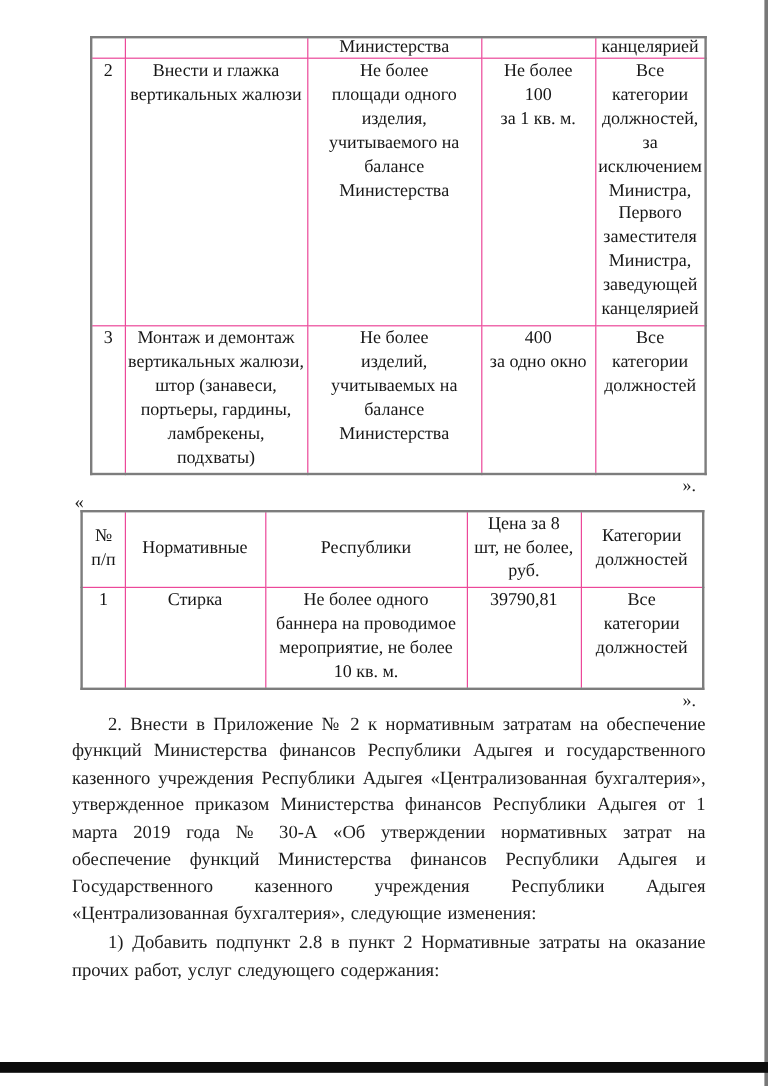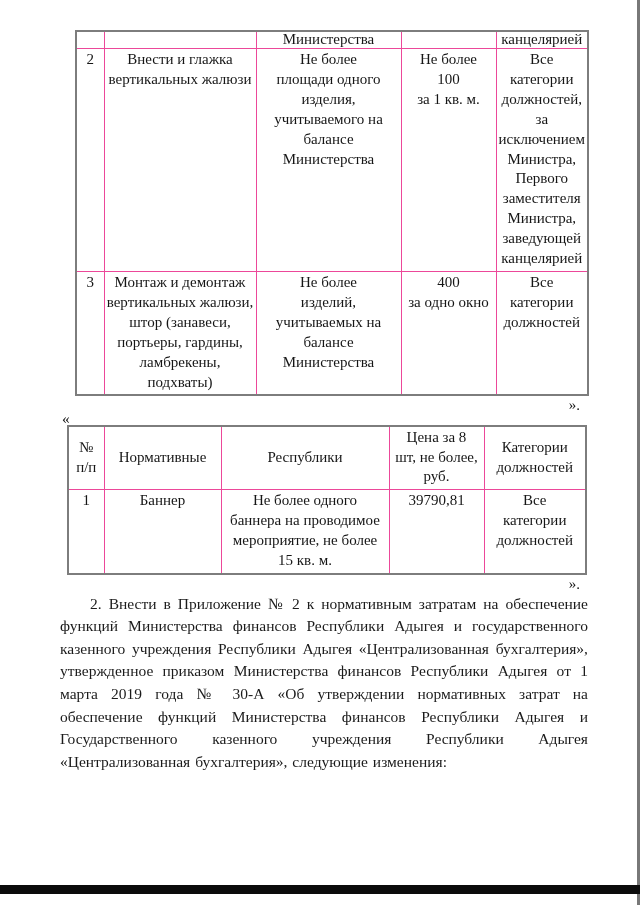--- a/index.html
+++ b/index.html
@@ -175,35 +175,36 @@
           <td>Цена за 8
 шт, не более,
 руб.</td>
           <td>Категории
 должностей</td>
         </tr>
       </thead>
       <tbody>
         <tr>
           <td>1</td>
-          <td>Баннер</td>
+          <td>Стирка</td>
           <td>Не более одного
 баннера на проводимое
 мероприятие, не более
-15 кв. м.</td>
+10 кв. м.</td>
           <td>39790,81</td>
           <td>Все
 категории
 должностей</td>
         </tr>
       </tbody>
     </table>
 
     <div class="quote-close">».</div>
 
     <p class="para">2. Внести в Приложение № 2 к нормативным затратам на обеспечение функций Министерства финансов Республики Адыгея и государственного казенного учреждения Республики Адыгея «Централизованная бухгалтерия», утвержденное приказом Министерства финансов Республики Адыгея от 1 марта 2019 года № 30-А «Об утверждении нормативных затрат на обеспечение функций Министерства финансов Республики Адыгея и Государственного казенного учреждения Республики Адыгея «Централизованная бухгалтерия», следующие изменения:</p>
 
+    <p class="para">1) Добавить подпункт 2.8 в пункт 2 Нормативные затраты на оказание прочих работ, услуг следующего содержания:</p>
 
   </div>
 
   <div class="scan-right"></div>
   <div class="scan-bottom"></div>
 </div>
 
 </body></html>

